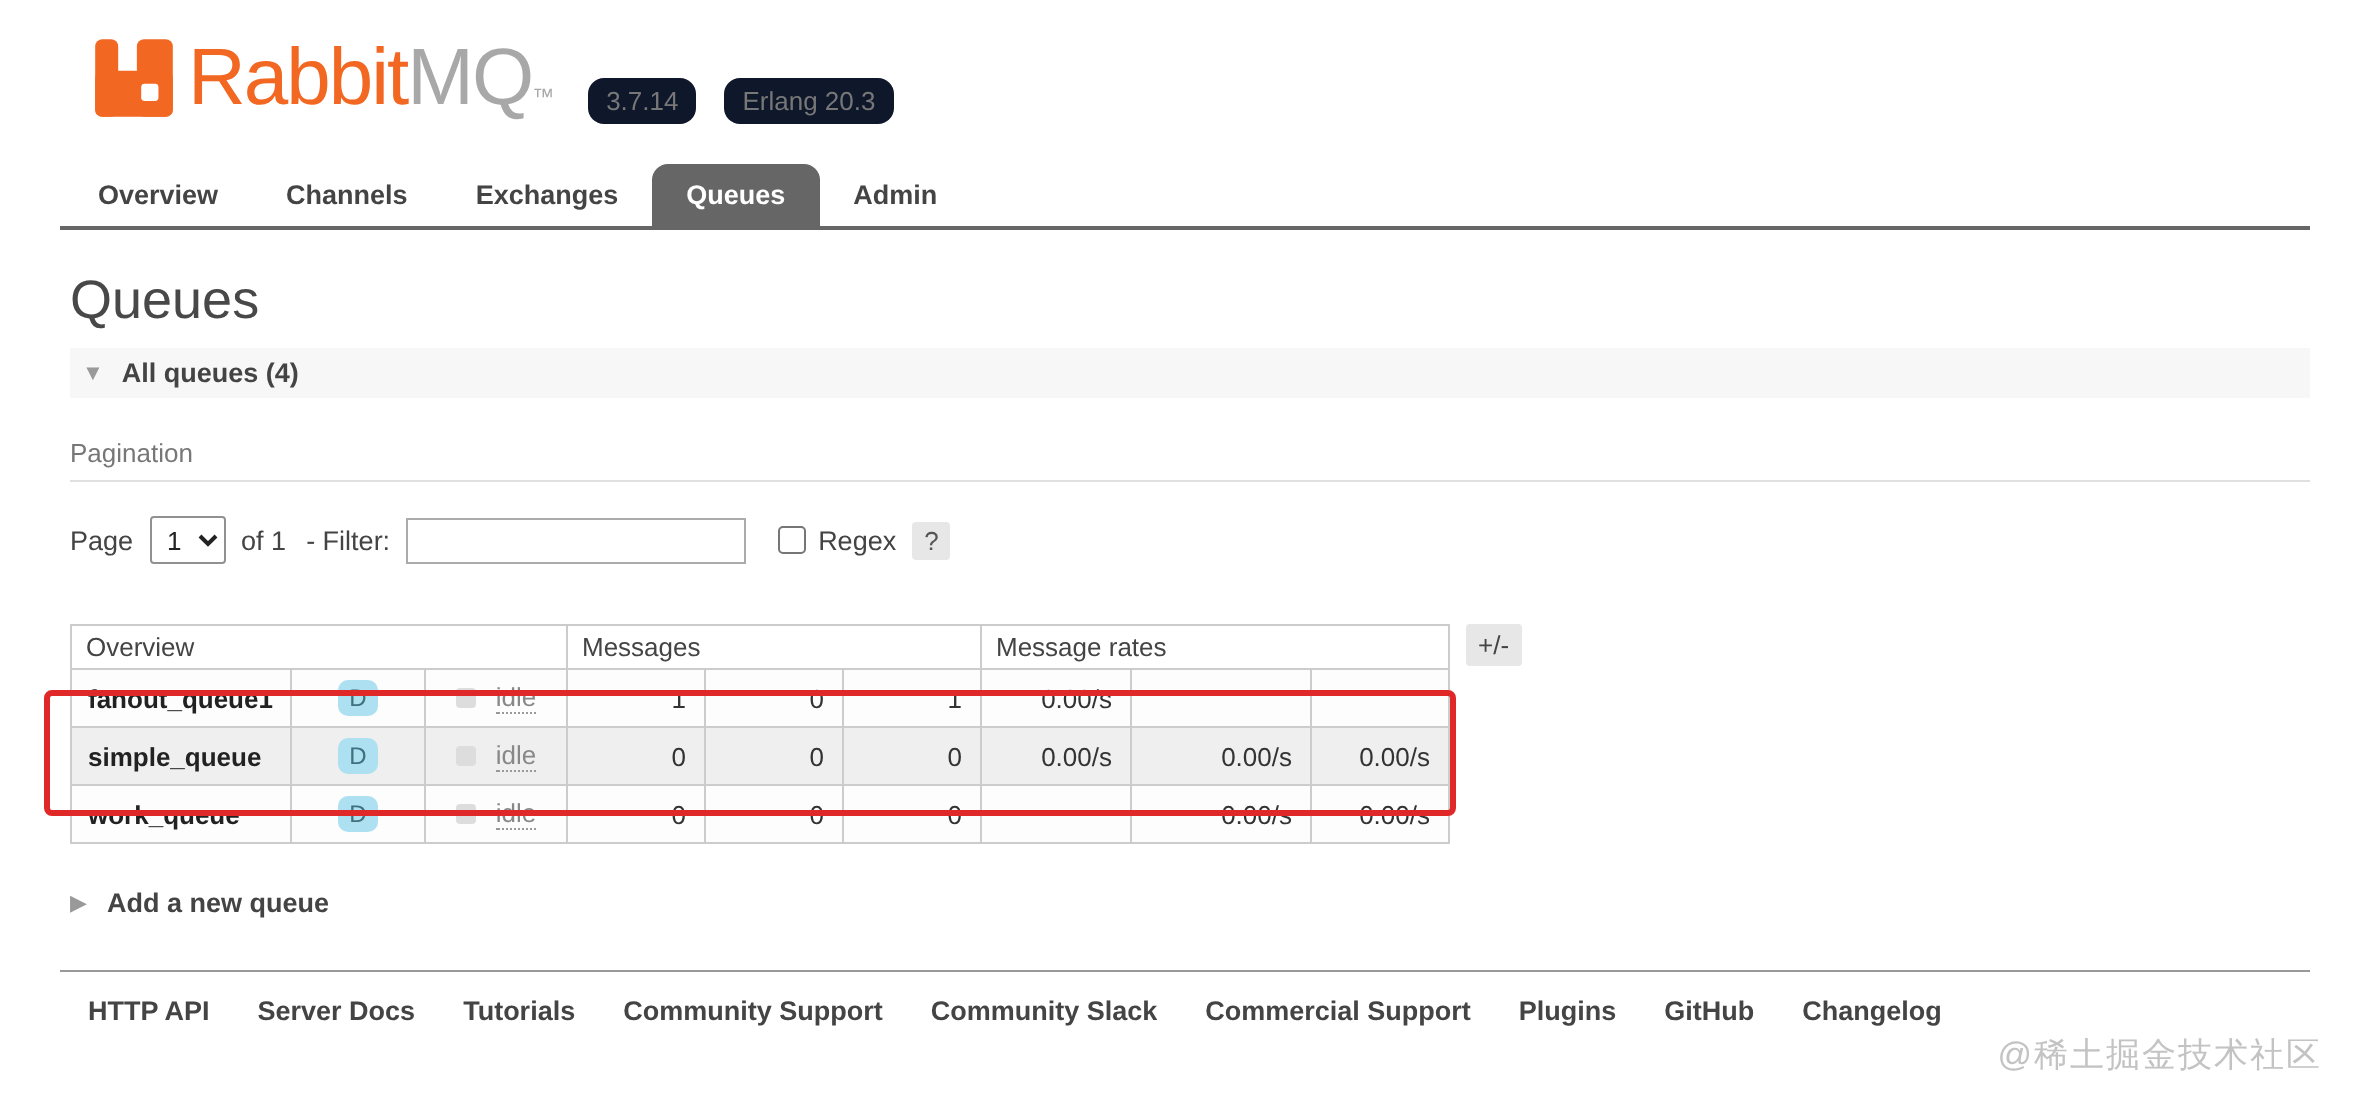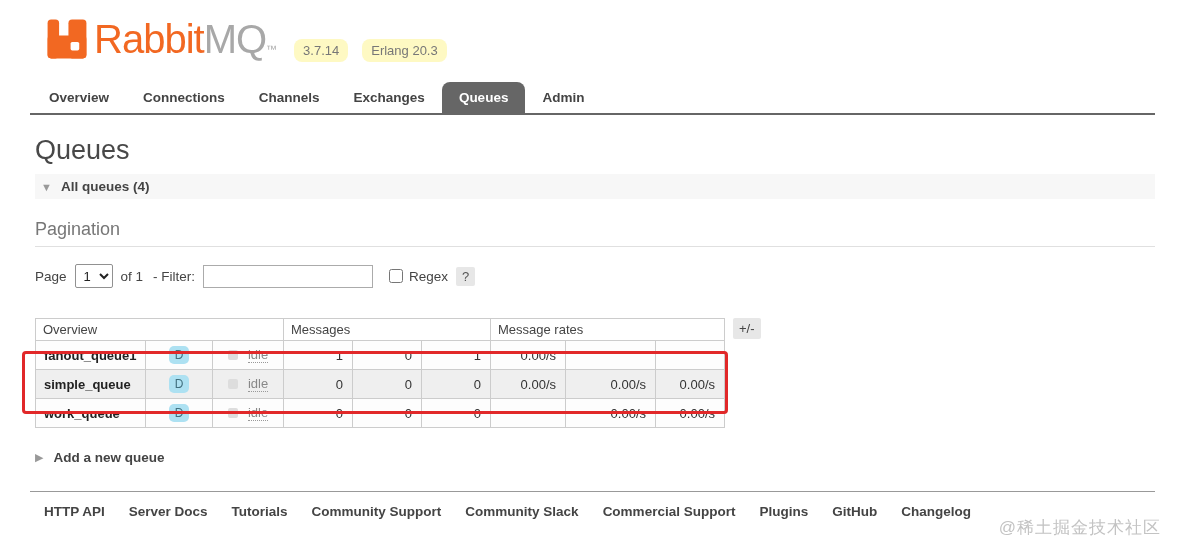--- a/index.html
+++ b/index.html
@@ -13,21 +13,21 @@
 
   
   .header { padding: 16px 0 0 44px; display: flex; align-items: flex-end; }
   .logo { display: flex; align-items: center; }
   .logo-icon { width: 46px; height: 46px; margin-right: 4px; }
   .wordmark { font-size: 40px; letter-spacing: -1px; white-space: nowrap; }
   .wordmark .rabbit { color: #f26822; }
   .wordmark .mq { color: #a8a8a8; }
   .wordmark .tm { font-size: 11px; color: #a8a8a8; vertical-align: baseline; }
   .badge {
-    display: inline-block; background: #fef9c3; color: #777;
+    display: inline-block; background: #0f172a; color: #777;
     font-size: 13px; padding: 4px 9px; border-radius: 8px; margin-left: 18px;
     margin-top: 14px;
   }
   .badge + .badge { margin-left: 14px; }
 
   
   .nav-wrap { margin: 20px 28px 0 30px; border-bottom: 2px solid #666; }
   .tabs { display: flex; padding-left: 2px; }
   .tab {
     font-size: 13.5px; font-weight: bold; color: #444;
@@ -39,21 +39,21 @@
   .main { padding: 0 28px 0 35px; }
   .page-title { font-size: 27px; font-weight: 400; color: #484848; margin-top: 20px; }
   .section-strip {
     margin-top: 8px; background: #f7f7f7; padding: 5px 8px 5px 6px;
     display: flex; align-items: center; cursor: pointer;
   }
   .tri { font-size: 11px; color: #999; margin-right: 9px; }
   .section-label { font-size: 13.5px; font-weight: bold; color: #444; }
 
   .pagination-heading {
-    margin-top: 20px; font-size: 18px; color: #777;
+    margin-top: 20px; font-size: 13px; color: #777;
     border-bottom: 1px solid #e0e0e0; padding-bottom: 6px;
   }
   .pagination-row { margin-top: 17px; display: flex; align-items: center; font-size: 13.5px; color: #444; }
   .page-select {
     margin: 0 8px; font-size: 13px; padding: 2px 4px; height: 24px;
     border: 1px solid #919191; background: #fff; color: #222; border-radius: 2px;
   }
   .of-label { margin-right: 10px; }
   .filter-label { margin-right: 8px; text-align: center; }
   .filter-input {
@@ -126,21 +126,20 @@
     </svg>
     <div class="wordmark"><span class="rabbit">Rabbit</span><span class="mq">MQ</span><span class="tm">™</span></div>
   </div>
   <span class="badge">3.7.14</span>
   <span class="badge">Erlang 20.3</span>
 </div>
 
 <div class="nav-wrap">
   <div class="tabs">
     <div class="tab">Overview</div>
-    <div class="tab">Connections</div>
     <div class="tab">Channels</div>
     <div class="tab">Exchanges</div>
     <div class="tab selected">Queues</div>
     <div class="tab">Admin</div>
   </div>
 </div>
 
 <div class="main">
   <div class="page-title">Queues</div>
 

